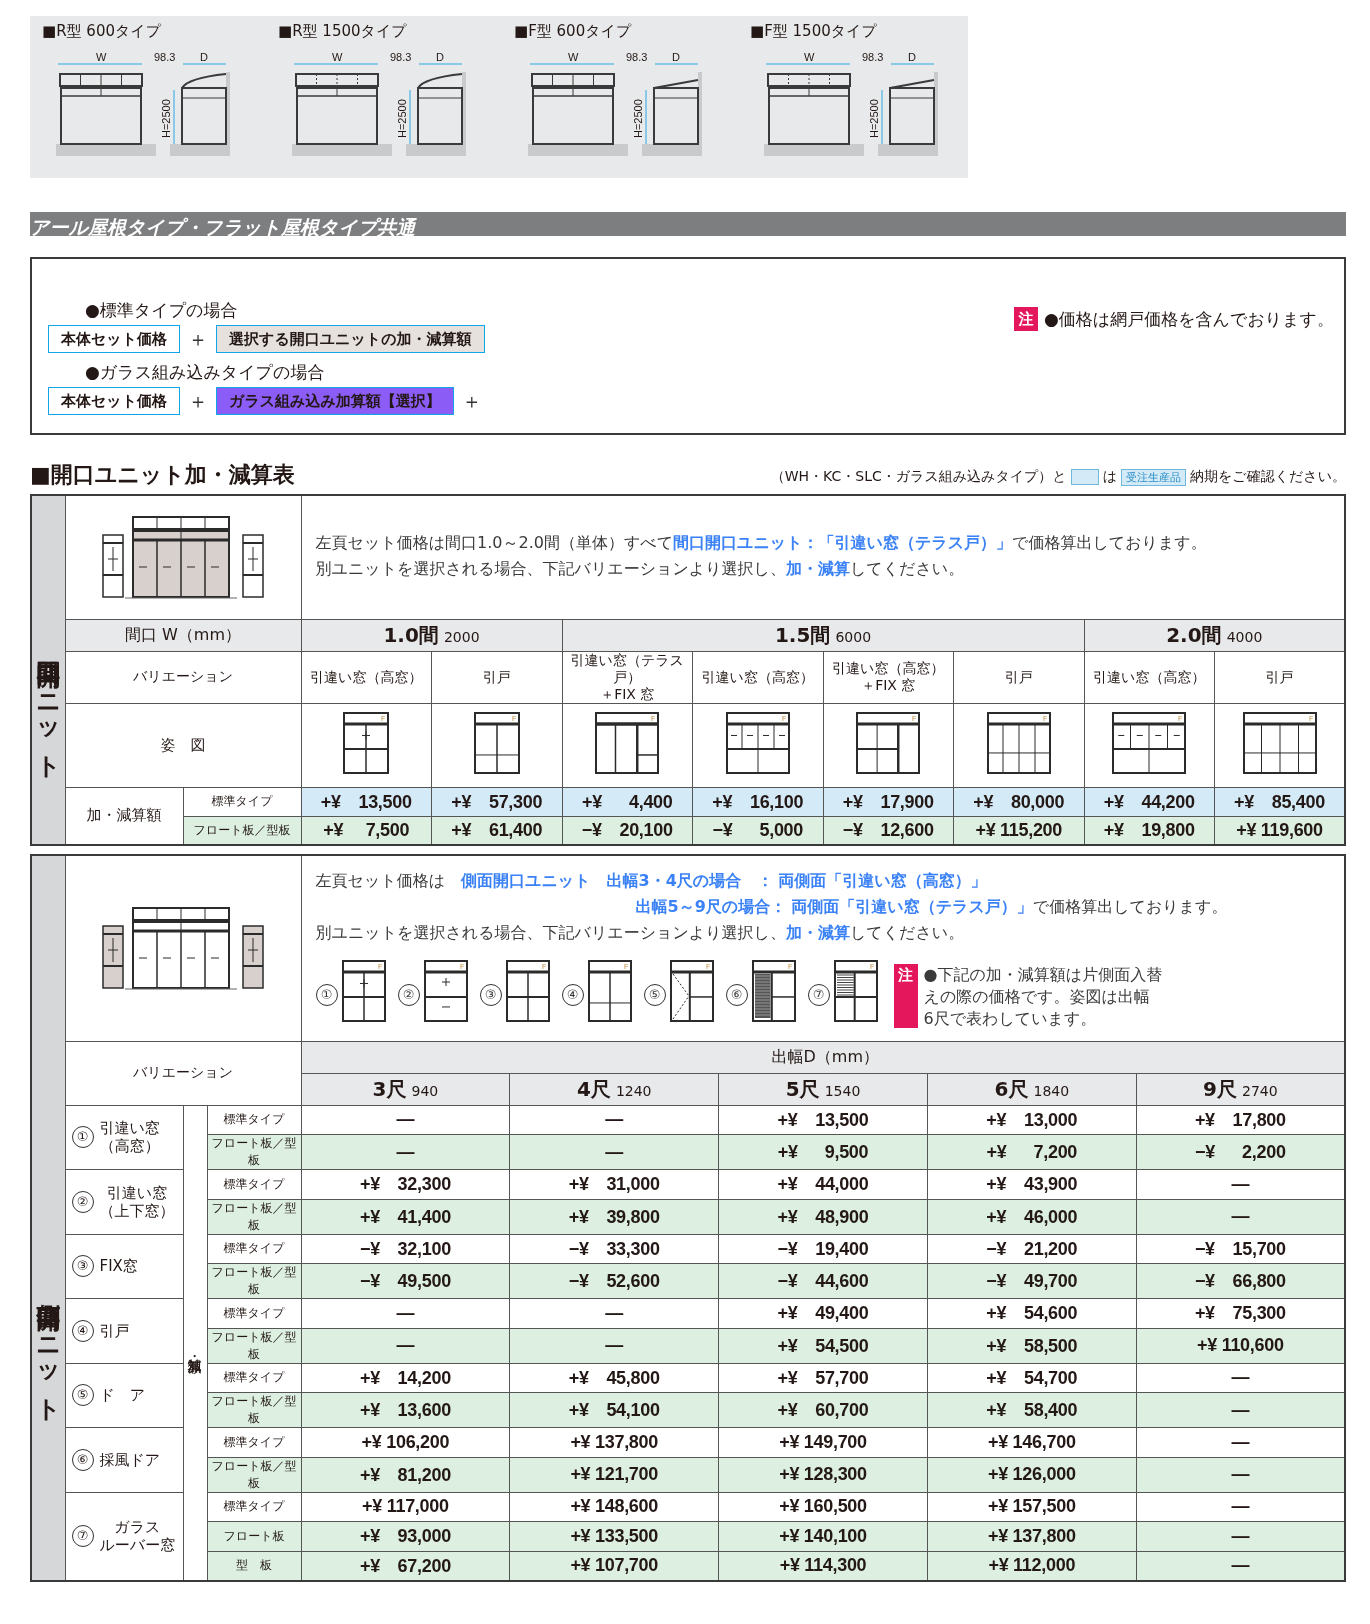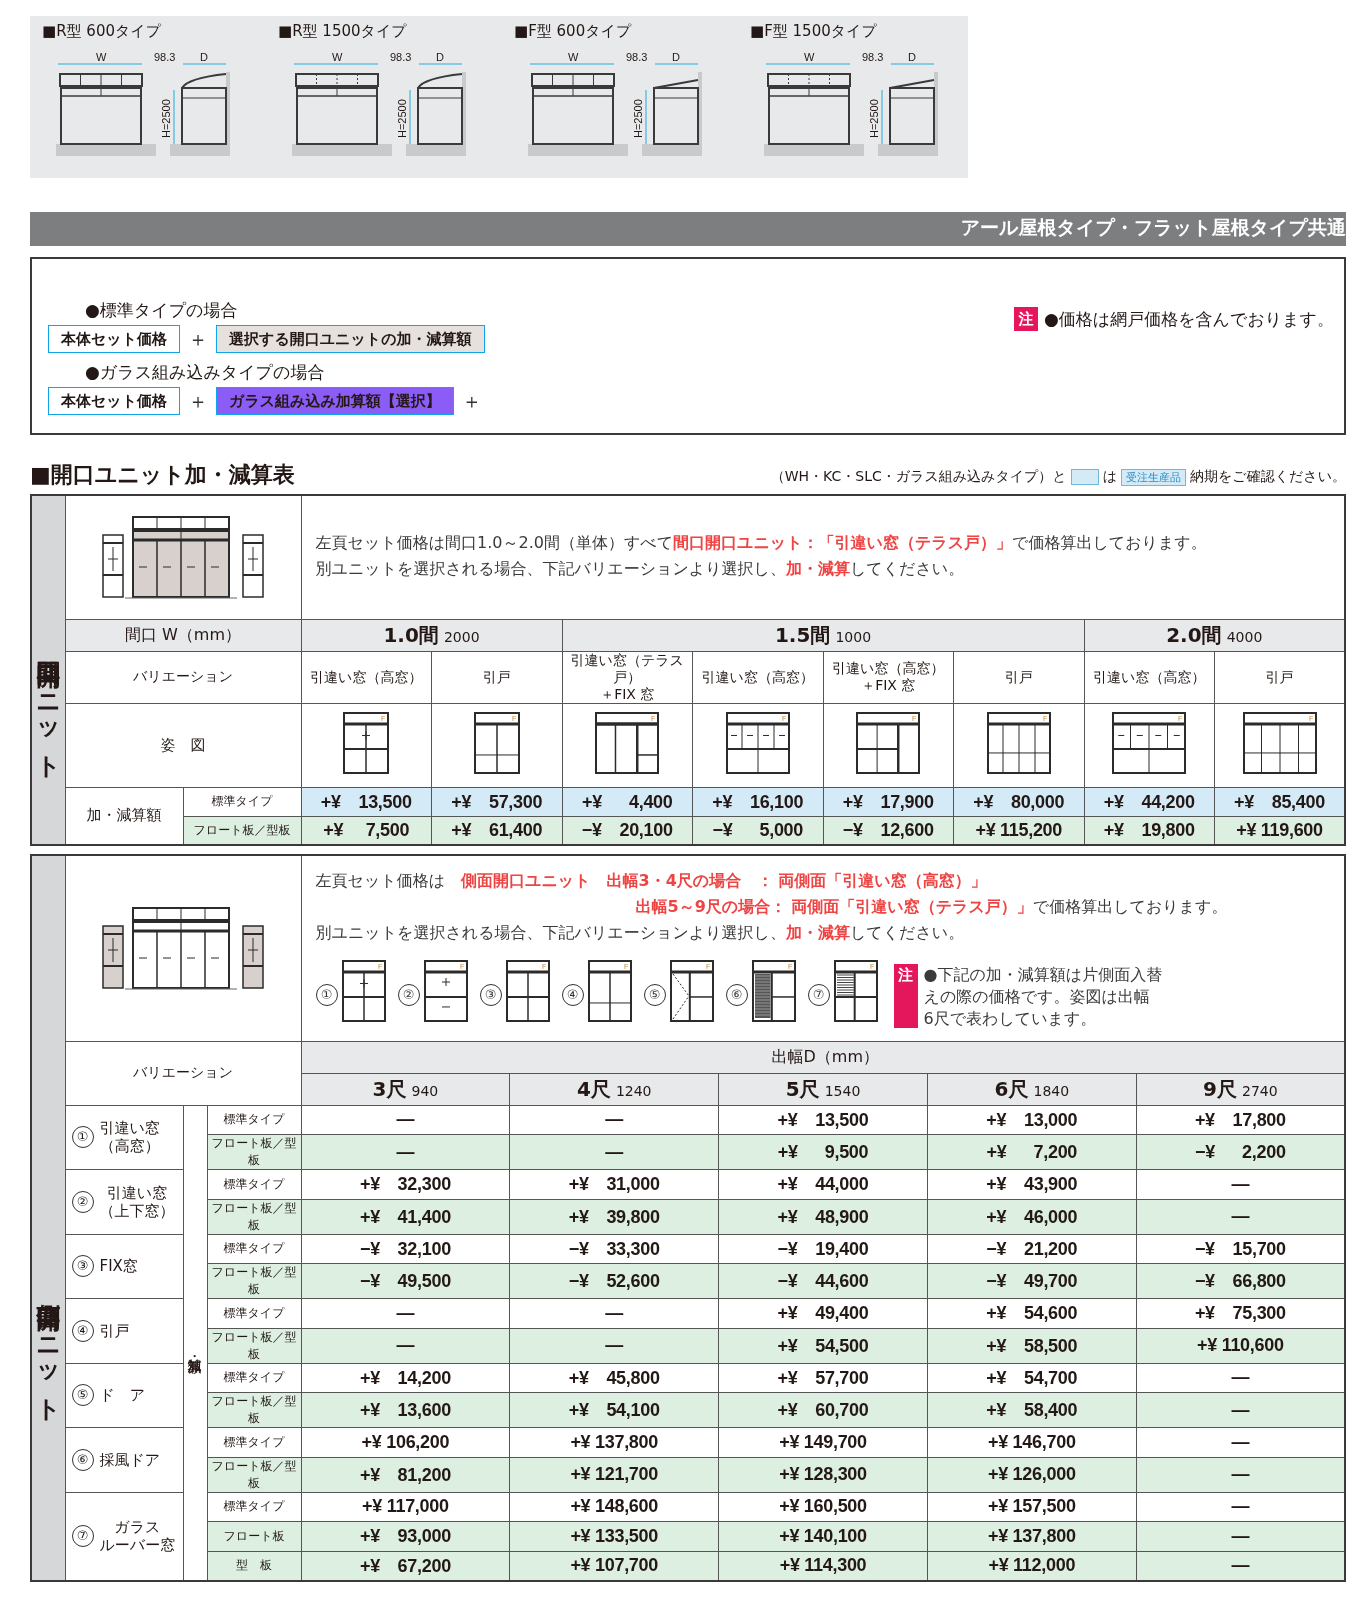--- a/index.html
+++ b/index.html
@@ -10,22 +10,22 @@
   }
   .abs { position: absolute; }
 
   
   #diagrams { left: 30px; top: 16px; width: 938px; height: 162px; background: #e8e9ea; }
   .diag { position: absolute; top: 0; width: 230px; height: 162px; }
   .diag-title { position: absolute; left: 12px; top: 6px; font-size: 15px; color: #231815; white-space: nowrap; }
   .diag svg { position: absolute; left: 0; top: 0; }
 
   
-  #common-bar { left: 30px; top: 212px; width: 1316px; height: 34px; background: #7d7e80;
-    color: #fff; font-size: 19px; font-weight: bold; text-align: right; line-height: 30px; }
+  #common-bar { left: 30px; top: 212px; width: 1316px; height: 24px; background: #7d7e80;
+    color: #fff; font-size: 19px; font-weight: bold; text-align: left; line-height: 30px; font-style: italic; }
 
   
   #method-box { left: 30px; top: 257px; width: 1316px; height: 178px; border: 2px solid #3a3a3a; }
   #method-head { height: 34px; background: #e8e9ea; border-bottom: 1px solid #777; font-size: 19px; font-weight: bold;
     padding-left: 14px; line-height: 34px; }
   .sub-head { position: absolute; left: 16px; font-size: 17px; margin-left: 37px; }
   .formula { position: absolute; left: 16px; display: flex; align-items: center; gap: 6px; }
   .fbox { border: 1px solid #0ea5e9; height: 28px; line-height: 26px; padding: 0 12px; font-size: 15px; font-weight: bold; background: #fff; }
   .fbox.gray { background: #e6e1dd; }
   .fbox.green { background: #8b5cf6; }
@@ -48,21 +48,21 @@
   .green-row td.val, .green-row td.lab { background: #dcefe0; }
   .val { font-family: "Liberation Sans", sans-serif; font-weight: bold; font-size: 18px; white-space: pre; letter-spacing: -0.3px; }
   .lab { font-size: 12px; }
   .side-label { background: #d6d7d9; font-size: 24px; font-weight: bold; writing-mode: vertical-rl; text-orientation: upright;
     letter-spacing: 2px; vertical-align: top; padding-top: 70px; }
 
   #front-table { position: absolute; left: 30px; top: 494px; width: 1316px; border: 2px solid #3a3a3a; }
   #side-table { position: absolute; left: 30px; top: 854px; width: 1316px; border: 2px solid #3a3a3a; }
 
   .intro { text-align: left; vertical-align: top; padding: 34px 14px 0 14px; font-size: 16px; line-height: 26px; color: #3a3a3a; }
-  .intro b { color: #ef4444; }
+  .intro b { color: #3b82f6; }
   .col-head { font-size: 16px; }
   .col-head b { font-size: 20px; }
   .col-head small { font-size: 14px; font-weight: normal; }
   .var-head { font-size: 14px; line-height: 17px; }
   .var-icon-row { height: 84px; }
   .mini { display: inline-block; }
 
   .row-name { font-size: 15px; text-align: left; padding-left: 6px; line-height: 18px; }
   .circ { display: inline-block; width: 22px; height: 22px; border: 1px solid #333; border-radius: 50%; font-size: 13px; line-height: 20px; text-align: center; margin-right: 6px; vertical-align: middle; }
   .row-name .nm { display: inline-block; vertical-align: middle; text-align: center; }
@@ -256,21 +256,21 @@
               <line x1="32" y1="91" x2="144" y2="91" stroke="#666"></line>
             </svg></span></td>
   <td colspan="8" class="intro">
     <div><span>左頁セット価格は間口1.0～2.0間（単体）すべて</span><b>間口開口ユニット：「引違い窓（テラス戸）」</b><span>で価格算出しております。</span></div>
     <div><span>別ユニットを選択される場合、下記バリエーションより選択し、</span><b>加・減算</b><span>してください。</span></div>
   </td>
       </tr>
       <tr style="height:32px">
         <td colspan="2" class="gray-cell col-head">間口 W（mm）</td>
         <td colspan="2" class="gray-cell col-head"><b>1.0間</b> <small>2000</small></td>
-        <td colspan="4" class="gray-cell col-head"><b>1.5間</b> <small>1000</small></td>
+        <td colspan="4" class="gray-cell col-head"><b>1.5間</b> <small>6000</small></td>
         <td colspan="2" class="gray-cell col-head"><b>2.0間</b> <small>4000</small></td>
       </tr>
       <tr style="height:42px">
         <td colspan="2" class="lab" style="font-size:14px">バリエーション</td>
         <td class="var-head" style="white-space:pre-line">引違い窓（高窓）</td>
         <td class="var-head" style="white-space:pre-line">引戸</td>
         <td class="var-head" style="white-space:pre-line">引違い窓（テラス戸）
 ＋FIX 窓</td>
         <td class="var-head" style="white-space:pre-line">引違い窓（高窓）</td>
         <td class="var-head" style="white-space:pre-line">引違い窓（高窓）

